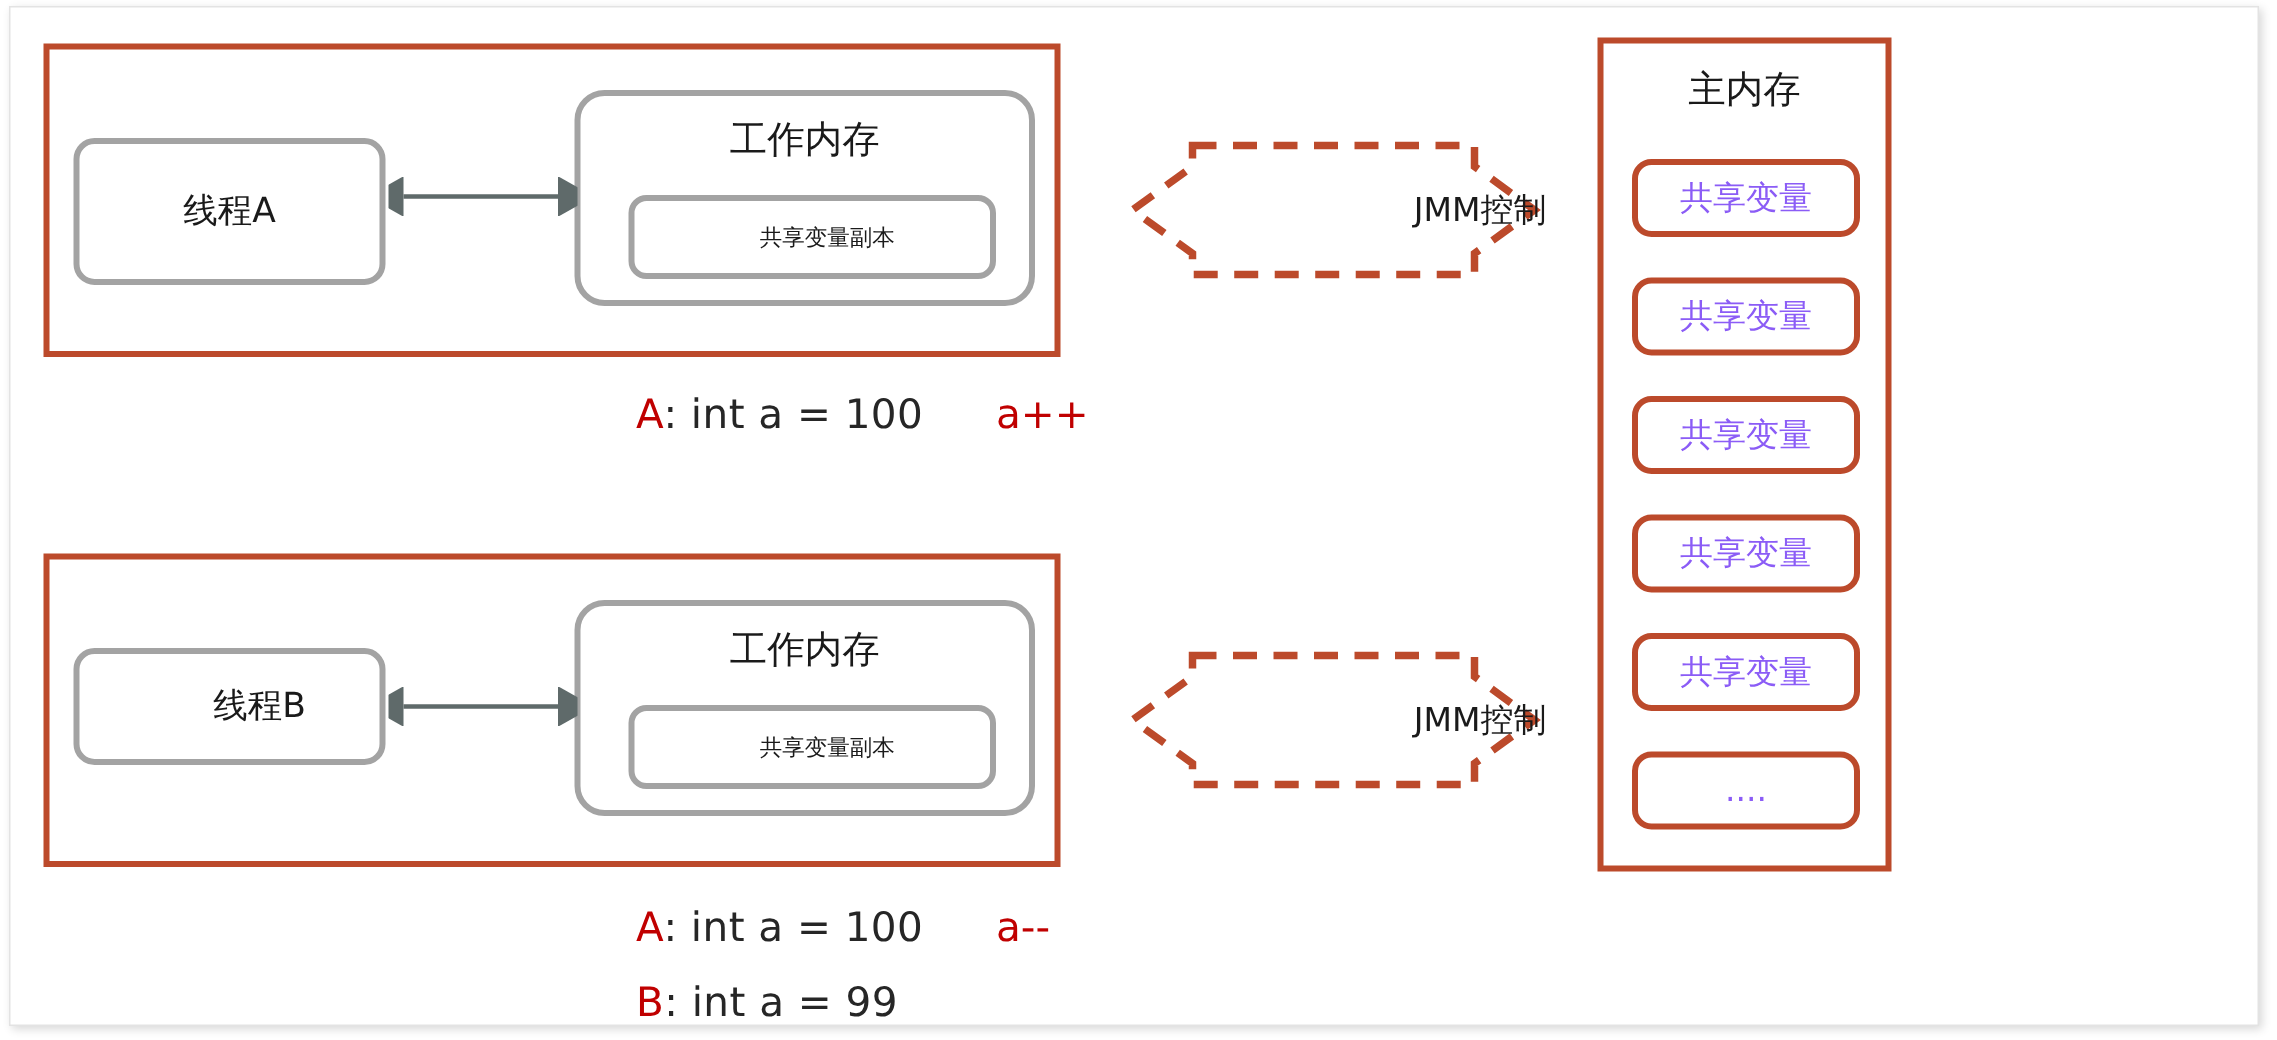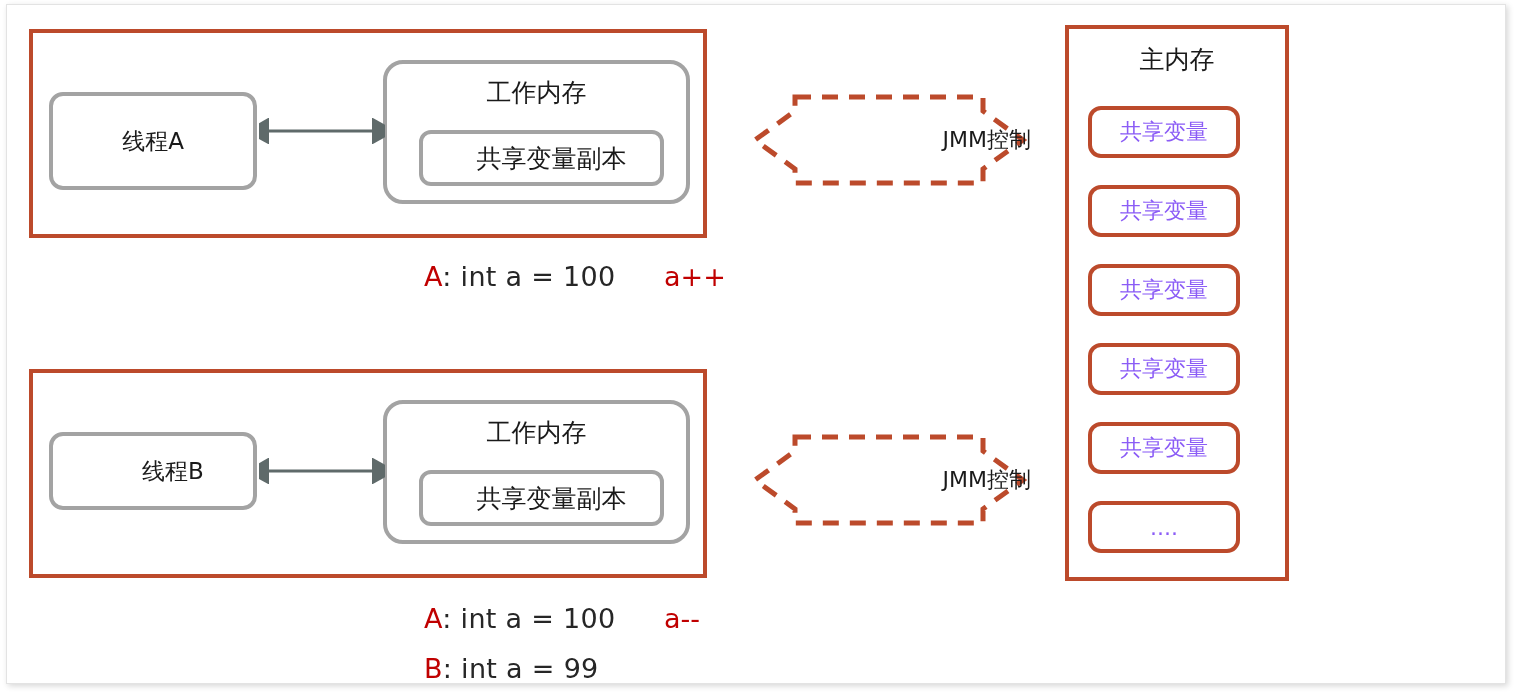--- a/index.html
+++ b/index.html
@@ -53,21 +53,21 @@
   }
 
   .thread-label { font-size: 23px; }
   .wm-title {
     position: absolute;
     left: 0; right: 0;
     top: 16px;
     text-align: center;
     font-size: 25px;
   }
-  .copy-label { font-size: 25px; margin-left: 20px; }
+  .copy-label { font-size: 15px; margin-left: 20px; }
 
   
   .conn {
     position: absolute;
   }
 
   
   .jmm {
     position: absolute;
   }
@@ -81,21 +81,21 @@
     color: #1a1a1a;
     font-family: "DejaVu Sans", "Liberation Sans", sans-serif;
     white-space: nowrap;
   }
 
   
   #main-memory {
     position: absolute;
     left: 1058px;
     top: 20px;
-    width: 224px;
+    width: 196px;
     height: 556px;
     border: 4px solid #BC4A2B;
     background: #ffffff;
     box-sizing: border-box;
   }
   #mm-title {
     position: absolute;
     left: 0; right: 0;
     top: 14px;
     text-align: center;

